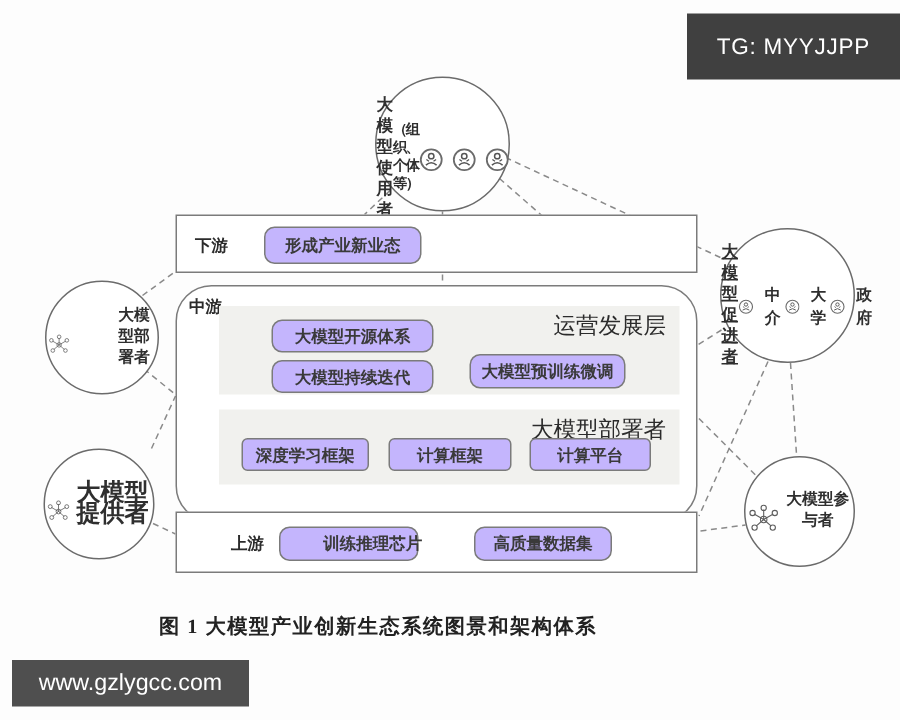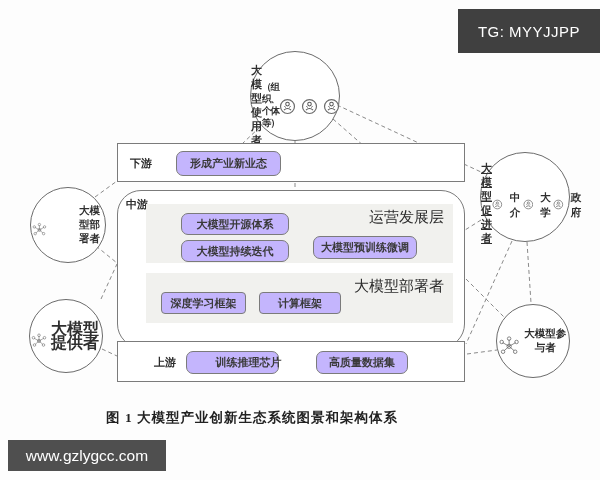--- a/index.html
+++ b/index.html
@@ -171,20 +171,21 @@
         <div class="layer-label" style="right:9px;top:4px;">运营发展层</div>
         <div class="ibox" style="left:35px;top:9px;width:108px;height:22px;">大模型开源体系</div>
         <div class="ibox" style="left:35px;top:36px;width:108px;height:22px;">大模型持续迭代</div>
         <div class="ibox" style="left:167px;top:22px;width:104px;height:23px;margin-top:10px;">大模型预训练微调</div>
       </div>
 
       <div class="panel" style="left:28px;top:82px;width:307px;height:50px;">
         <div class="layer-label" style="right:9px;top:4px;">大模型部署者</div>
         <div class="ibox" style="left:15px;top:19px;width:85px;height:22px;border-radius:4px;">深度学习框架</div>
         <div class="ibox" style="left:113px;top:19px;width:82px;height:22px;border-radius:4px;text-align:center;">计算框架</div>
+        <div class="ibox" style="left:207px;top:19px;width:81px;height:22px;border-radius:4px;">计算平台</div>
       </div>
     </div>
   </div>
 
   <div class="obox" style="left:117px;top:341px;width:348px;height:41px;">
     <div class="inner">
       <div class="stream-label" style="left:36px;top:13px;">上游</div>
       <div class="ibox" style="left:68px;top:9px;width:93px;height:23px;padding-left:32px;">训练推理芯片</div>
       <div class="ibox" style="left:198px;top:9px;width:92px;height:23px;">高质量数据集</div>
     </div>

